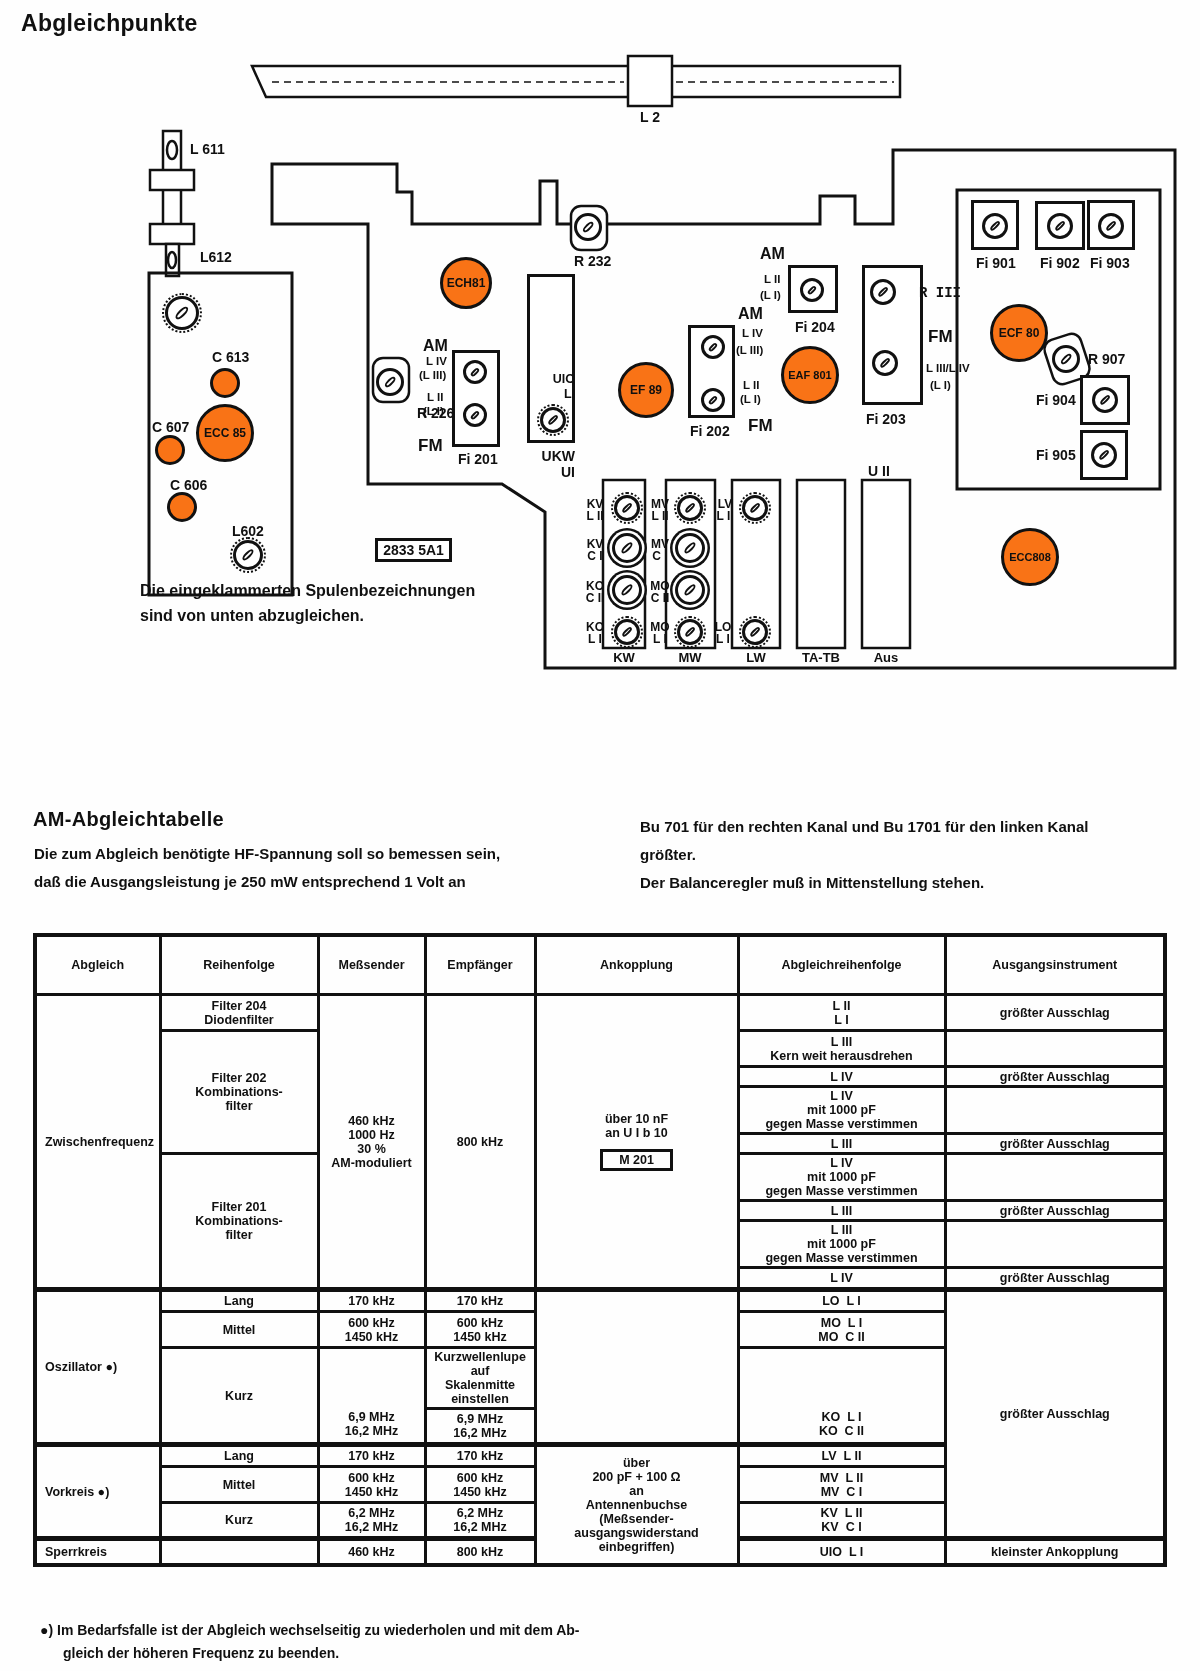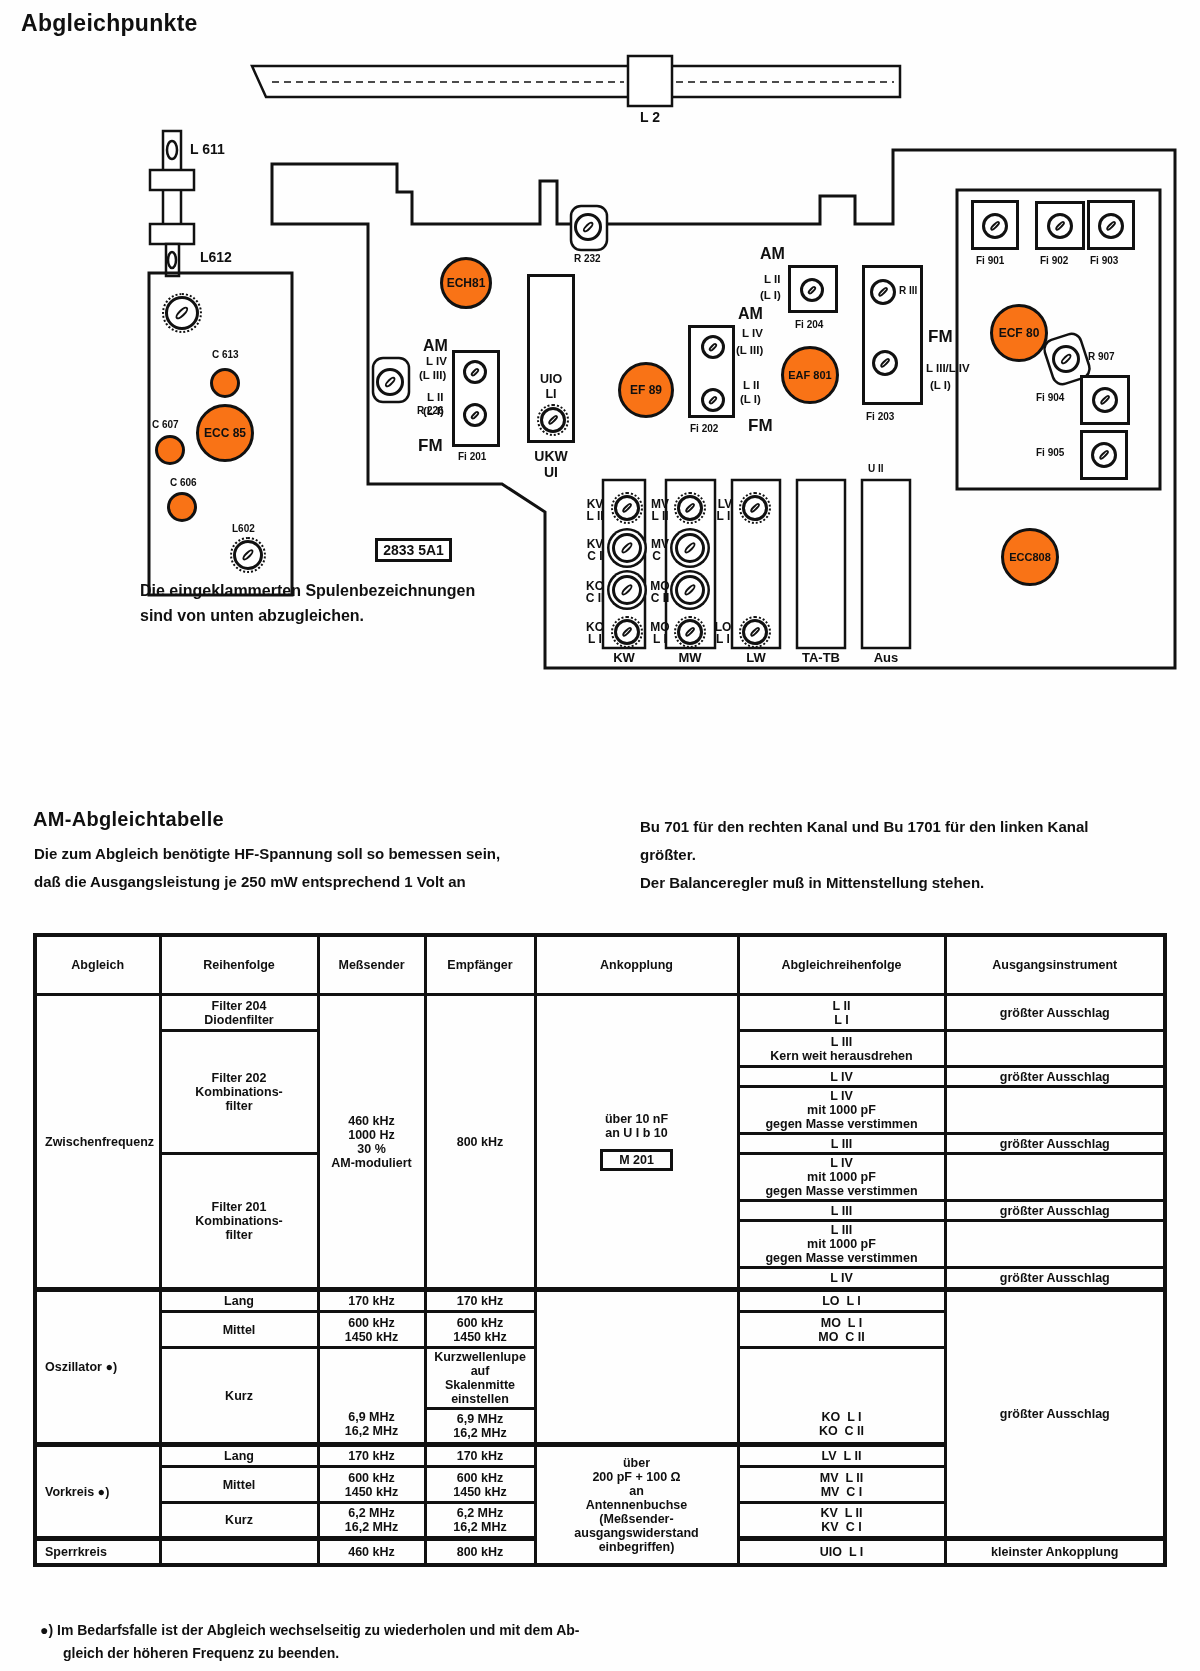--- a/index.html
+++ b/index.html
@@ -3,38 +3,38 @@
 <meta charset="utf-8">
 <style>
   html,body{margin:0;padding:0;background:#e9e9e9;}
   .page{position:relative;width:1200px;height:1671px;background:#fefefe;margin:0 auto;
         font-family:"Liberation Sans",sans-serif;font-weight:bold;color:#101010;overflow:hidden;}
   .h1{position:absolute;font-size:23px;letter-spacing:.3px;}
   .h2{position:absolute;font-size:20px;letter-spacing:.3px;}
   .para{position:absolute;font-size:15px;white-space:nowrap;}
   .cap{position:absolute;font-size:16px;white-space:nowrap;}
   .fn{position:absolute;font-size:14px;white-space:nowrap;}
-  .lbl{position:absolute;font-size:10px;white-space:nowrap;line-height:1;}
+  .lbl{position:absolute;font-size:14px;white-space:nowrap;line-height:1;}
   .lbl.sm{font-size:11.5px;}
   .lbl.lg{font-size:16px;}
   .lbl.xl{font-size:17px;}
   svg.diag{position:absolute;left:0;top:0;}
   .tube{position:absolute;border:3px solid #111;border-radius:50%;background:#f97316;
         display:flex;align-items:center;justify-content:center;text-align:center;
         font-size:12px;line-height:1;box-sizing:border-box;}
   .fbox{position:absolute;border:3px solid #111;background:#fff;box-sizing:border-box;}
   .fbox.center{display:flex;align-items:center;justify-content:center;font-size:14px;}
   .screw{position:absolute;border:3px solid #111;border-radius:50%;background:#fff;box-sizing:border-box;}
   .screw::after{content:"";position:absolute;left:50%;top:50%;width:58%;height:26%;
         border:2px solid #111;border-radius:45%;transform:translate(-50%,-50%) rotate(-45deg);box-sizing:border-box;}
   .screw.heavy{box-shadow:0 0 0 2.5px #fff,0 0 0 5px #111;}
   .screw.gear{outline:2px dotted #111;outline-offset:1px;}
   .klabel{position:absolute;width:34px;text-align:center;font-size:12px;line-height:12px;}
   .collabel{position:absolute;text-align:center;font-size:13px;}
-  .ukwtext{position:absolute;text-align:center;font-size:12.5px;line-height:15px;}
+  .ukwtext{position:absolute;text-align:right;font-size:12.5px;line-height:15px;}
   table.amtable{position:absolute;left:33px;top:933px;width:1130px;border-collapse:collapse;
         table-layout:fixed;border:4px solid #111;}
   .amtable th,.amtable td{border:3px solid #111;font-size:12.5px;line-height:14px;
         text-align:center;vertical-align:middle;padding:1px 3px;font-weight:bold;color:#101010;}
   .amtable th{height:54px;font-size:12.5px;}
   .amtable td.left{text-align:left;padding-left:8px;}
   .amtable tr.sep td{border-top-width:5px;}
   .amtable td.bot{vertical-align:bottom;padding-bottom:4px;}
   .m201{display:inline-block;border:3px solid #111;padding:1px 16px;margin-top:9px;}
   .ln{white-space:nowrap;}
@@ -169,21 +169,21 @@
   <div class="lbl sm" style="left:743px;top:380px;">L II</div>
   <div class="lbl sm" style="left:740px;top:394px;">(L I)</div>
   <div class="lbl xl" style="left:748px;top:417px;">FM</div>
   <div class="lbl" style="left:690px;top:424px;">Fi 202</div>
 
   <div class="lbl lg" style="left:760px;top:246px;">AM</div>
   <div class="lbl sm" style="left:764px;top:274px;">L II</div>
   <div class="lbl sm" style="left:760px;top:290px;">(L I)</div>
   <div class="lbl" style="left:795px;top:320px;">Fi 204</div>
 
-  <div class="lbl" style="left:899px;top:286px;">R III</div>
+  <div class="lbl" style="left:919px;top:286px;font-family:Liberation Mono, monospace;">R III</div>
   <div class="lbl xl" style="left:928px;top:328px;">FM</div>
   <div class="lbl sm" style="left:926px;top:363px;">L III/L IV</div>
   <div class="lbl sm" style="left:930px;top:380px;">(L I)</div>
   <div class="lbl" style="left:866px;top:412px;">Fi 203</div>
 
   <div class="lbl" style="left:868px;top:464px;">U II</div>
   <div class="lbl" style="left:976px;top:256px;">Fi 901</div>
   <div class="lbl" style="left:1040px;top:256px;">Fi 902</div>
   <div class="lbl" style="left:1090px;top:256px;">Fi 903</div>
   <div class="lbl" style="left:1088px;top:352px;">R 907</div>

